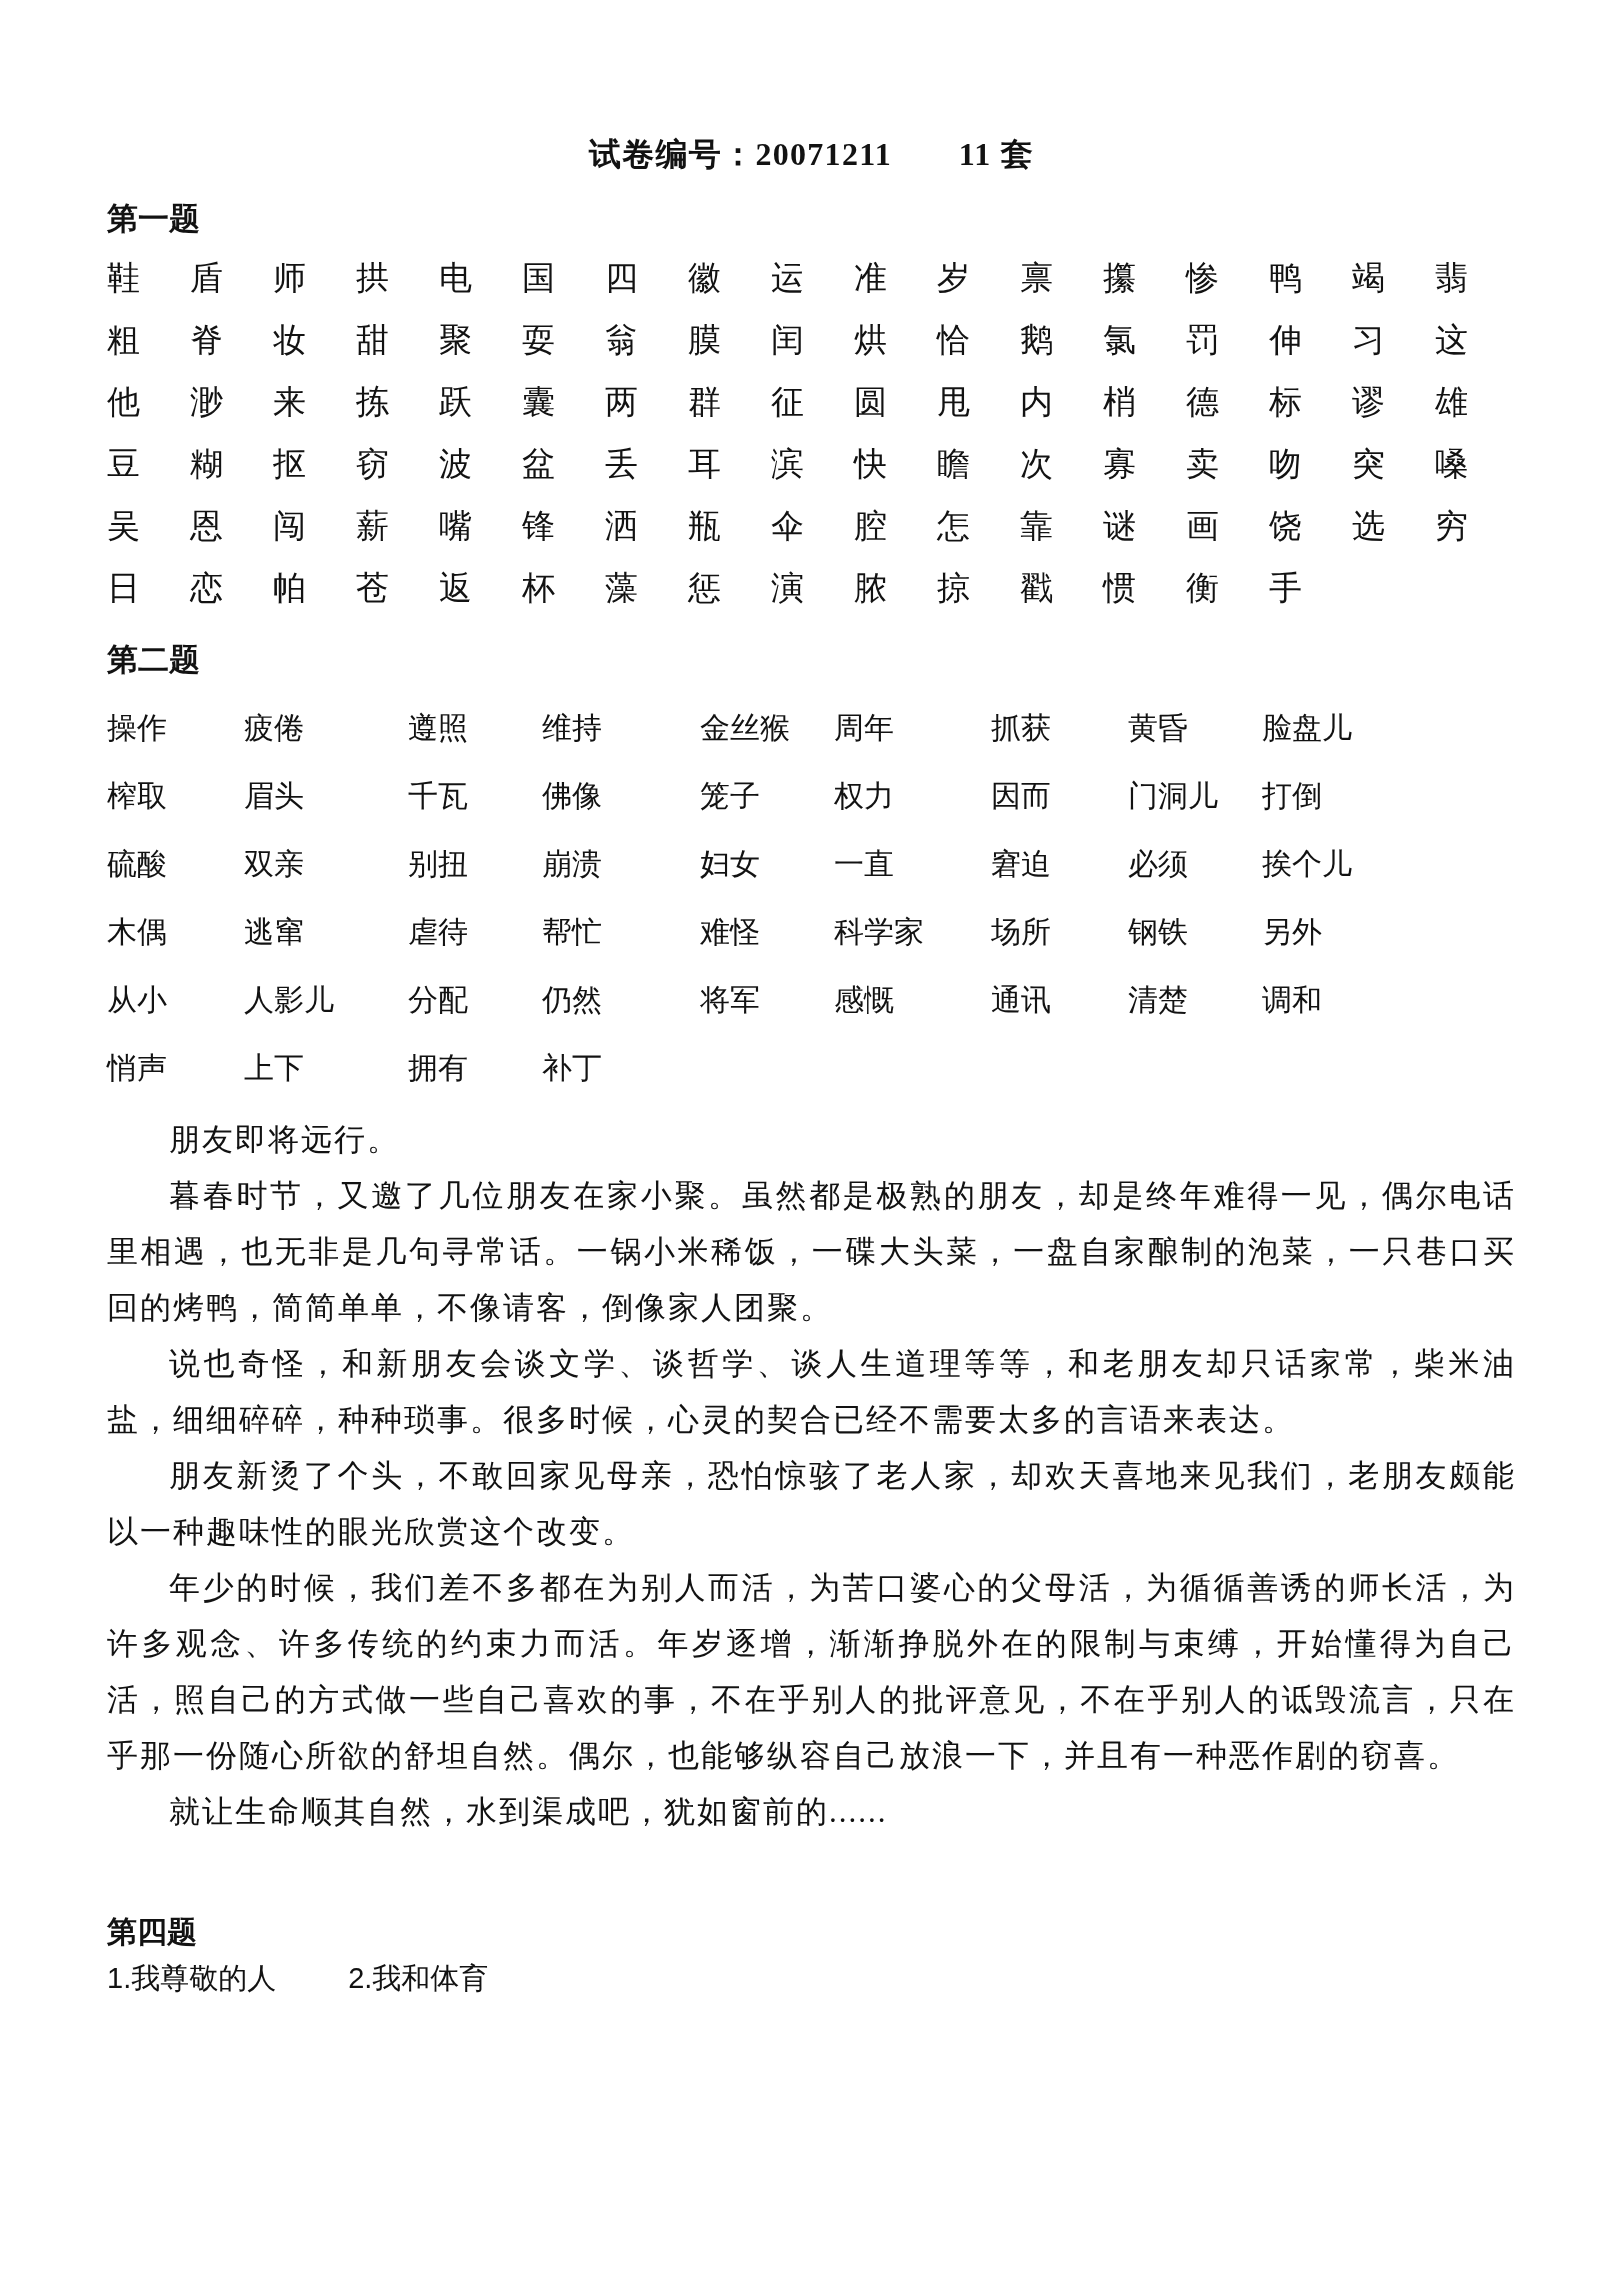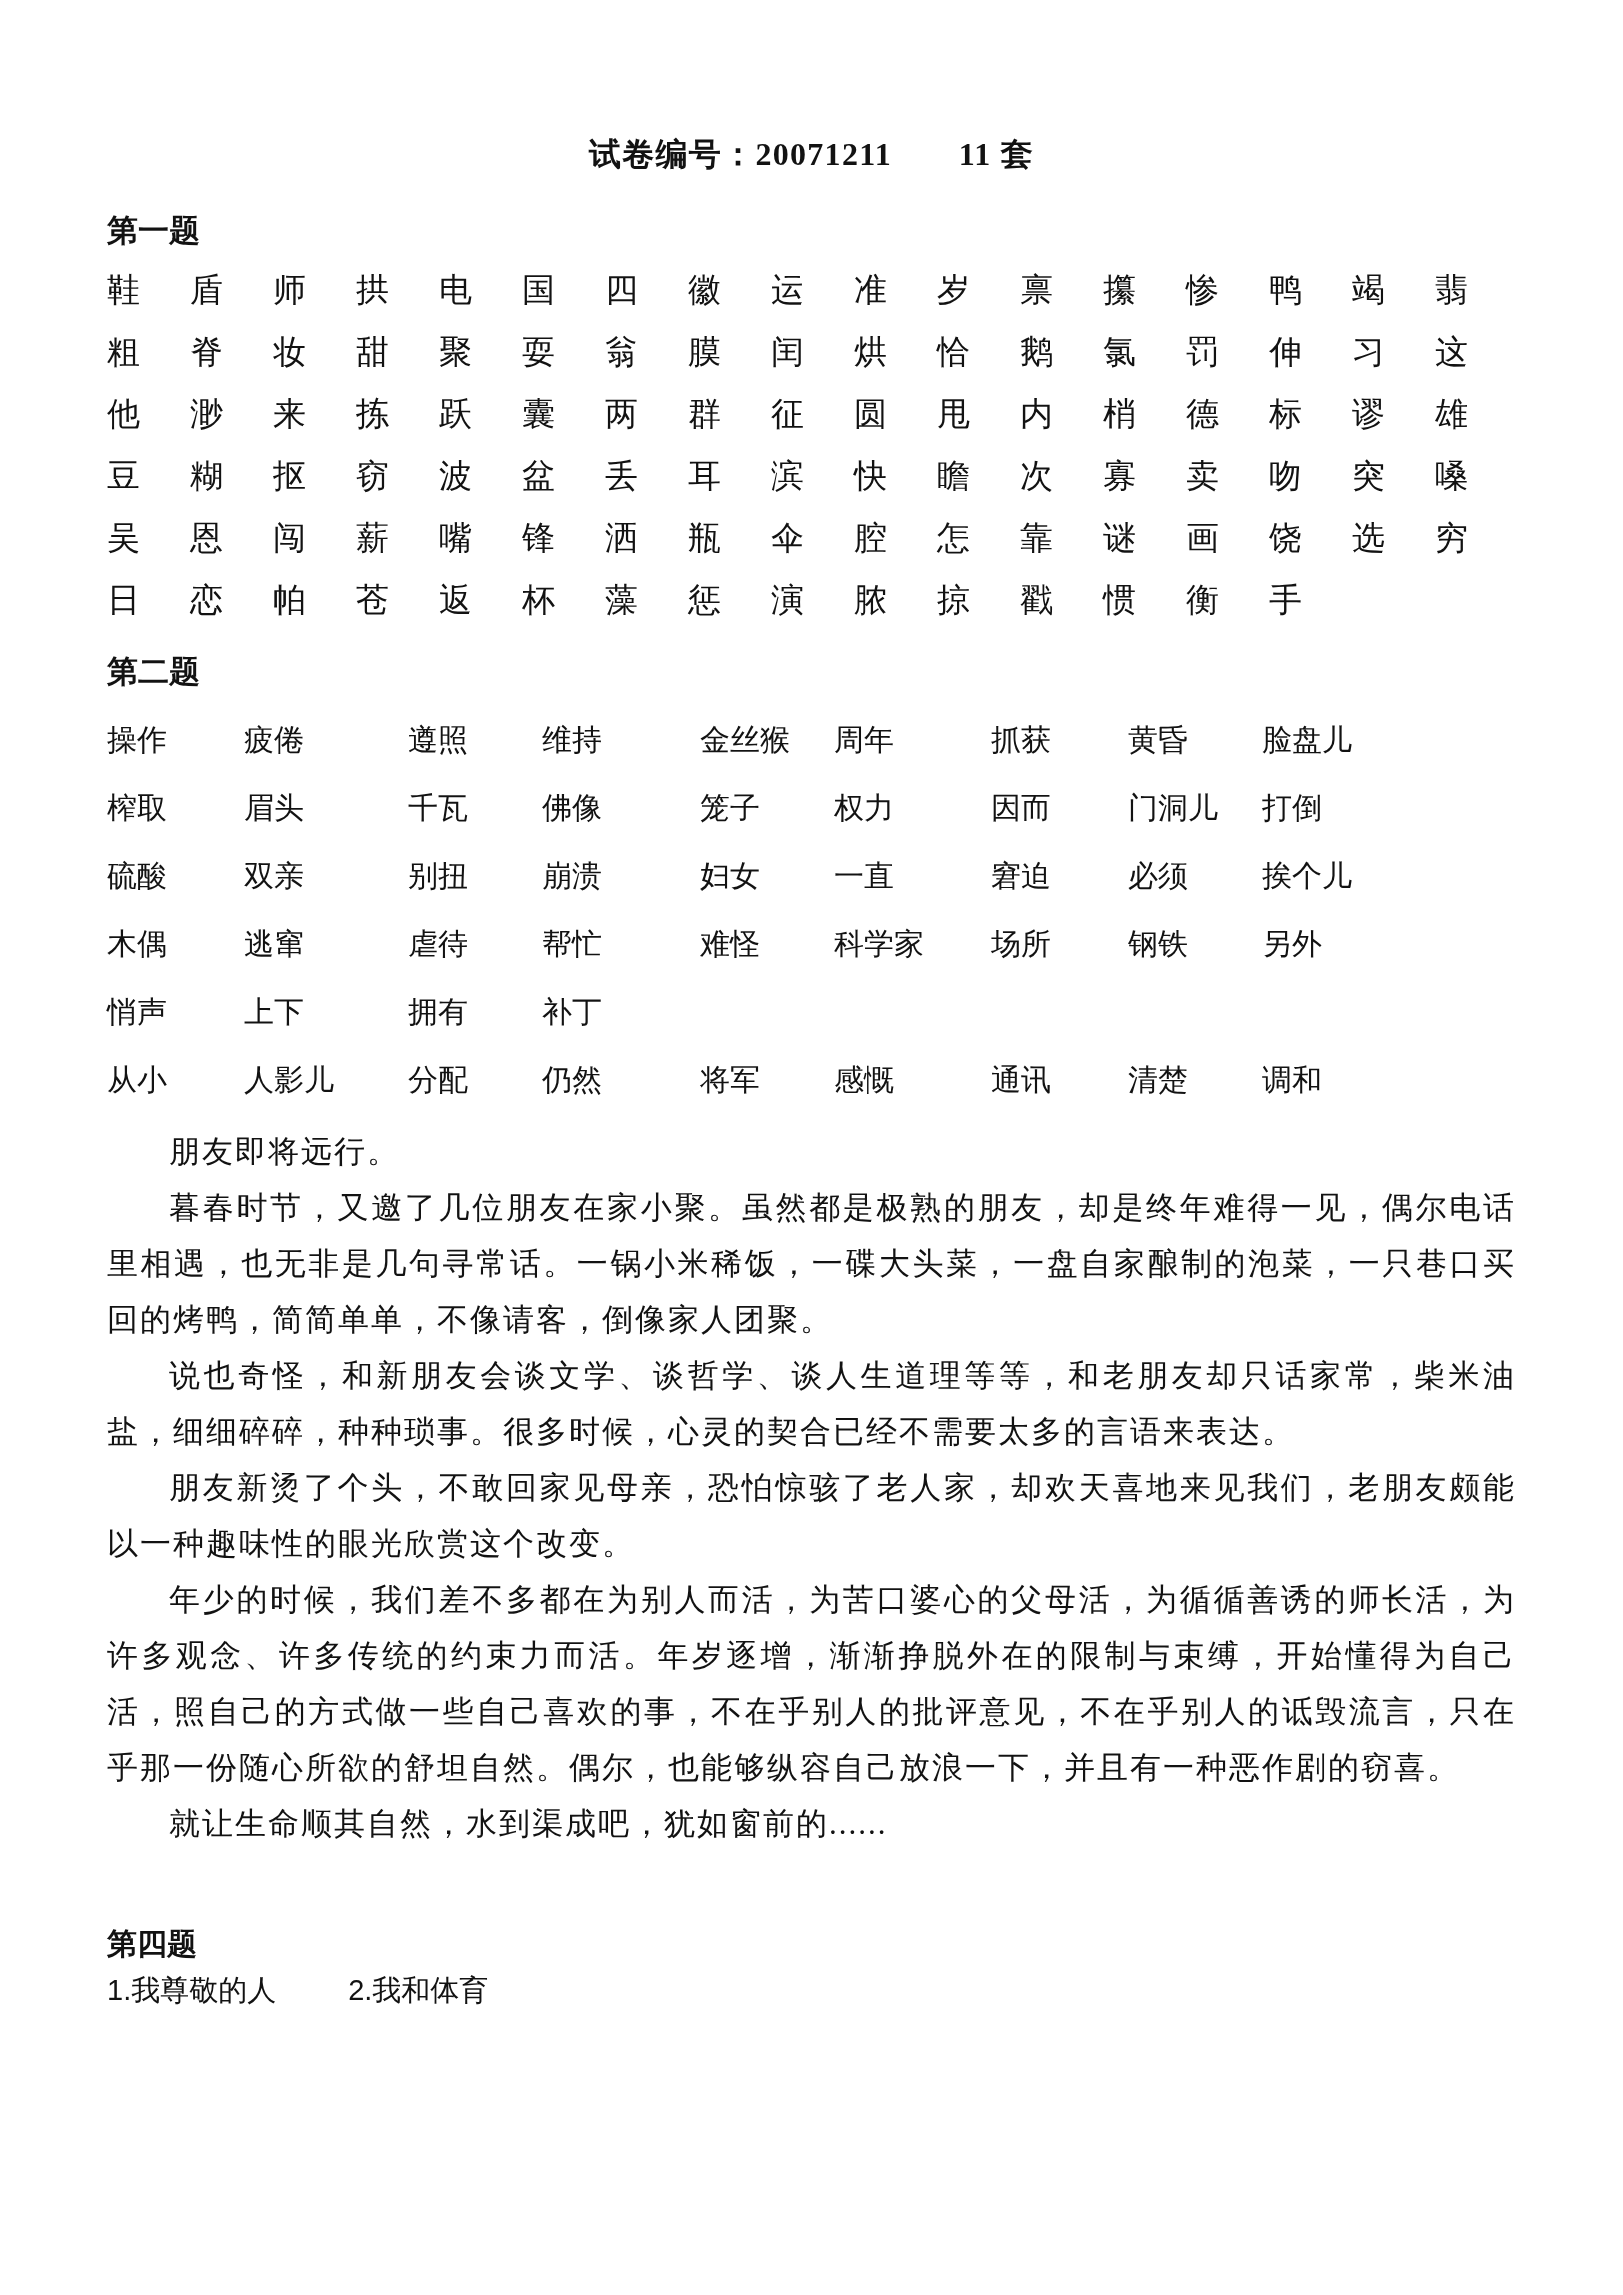--- a/index.html
+++ b/index.html
@@ -22,21 +22,21 @@
   }
   .doc-title {
     padding-top: 133px;
     text-align: center;
     font-size: 32px;
     font-weight: bold;
     letter-spacing: 1.3px;
     white-space: pre;
   }
   .q-heading {
-    margin-top: 33px;
+    margin-top: 21px;
     font-size: 31px;
     font-weight: bold;
   }
   
   .char-grid { margin-top: 7.9px; }
   .char-row {
     display: flex;
     height: 62px;
     align-items: center;
     font-size: 33px;
@@ -256,36 +256,36 @@
         <span>逃窜</span>
         <span>虐待</span>
         <span>帮忙</span>
         <span>难怪</span>
         <span>科学家</span>
         <span>场所</span>
         <span>钢铁</span>
         <span>另外</span>
       </div>
       <div class="word-row">
-        <span>悄声</span>
-        <span>上下</span>
-        <span>拥有</span>
-        <span>补丁</span>
-      </div>
-      <div class="word-row">
         <span>从小</span>
         <span>人影儿</span>
         <span>分配</span>
         <span>仍然</span>
         <span>将军</span>
         <span>感慨</span>
         <span>通讯</span>
         <span>清楚</span>
         <span>调和</span>
       </div>
+      <div class="word-row">
+        <span>悄声</span>
+        <span>上下</span>
+        <span>拥有</span>
+        <span>补丁</span>
+      </div>
     </div>
 
 
   <div class="essay">
       <p class="para">朋友即将远行。</p>
       <p class="para">暮春时节，又邀了几位朋友在家小聚。虽然都是极熟的朋友，却是终年难得一见，偶尔电话里相遇，也无非是几句寻常话。一锅小米稀饭，一碟大头菜，一盘自家酿制的泡菜，一只巷口买回的烤鸭，简简单单，不像请客，倒像家人团聚。</p>
       <p class="para">说也奇怪，和新朋友会谈文学、谈哲学、谈人生道理等等，和老朋友却只话家常，柴米油盐，细细碎碎，种种琐事。很多时候，心灵的契合已经不需要太多的言语来表达。</p>
       <p class="para">朋友新烫了个头，不敢回家见母亲，恐怕惊骇了老人家，却欢天喜地来见我们，老朋友颇能以一种趣味性的眼光欣赏这个改变。</p>
       <p class="para">年少的时候，我们差不多都在为别人而活，为苦口婆心的父母活，为循循善诱的师长活，为许多观念、许多传统的约束力而活。年岁逐增，渐渐挣脱外在的限制与束缚，开始懂得为自己活，照自己的方式做一些自己喜欢的事，不在乎别人的批评意见，不在乎别人的诋毁流言，只在乎那一份随心所欲的舒坦自然。偶尔，也能够纵容自己放浪一下，并且有一种恶作剧的窃喜。</p>
       <p class="para">就让生命顺其自然，水到渠成吧，犹如窗前的......</p>

